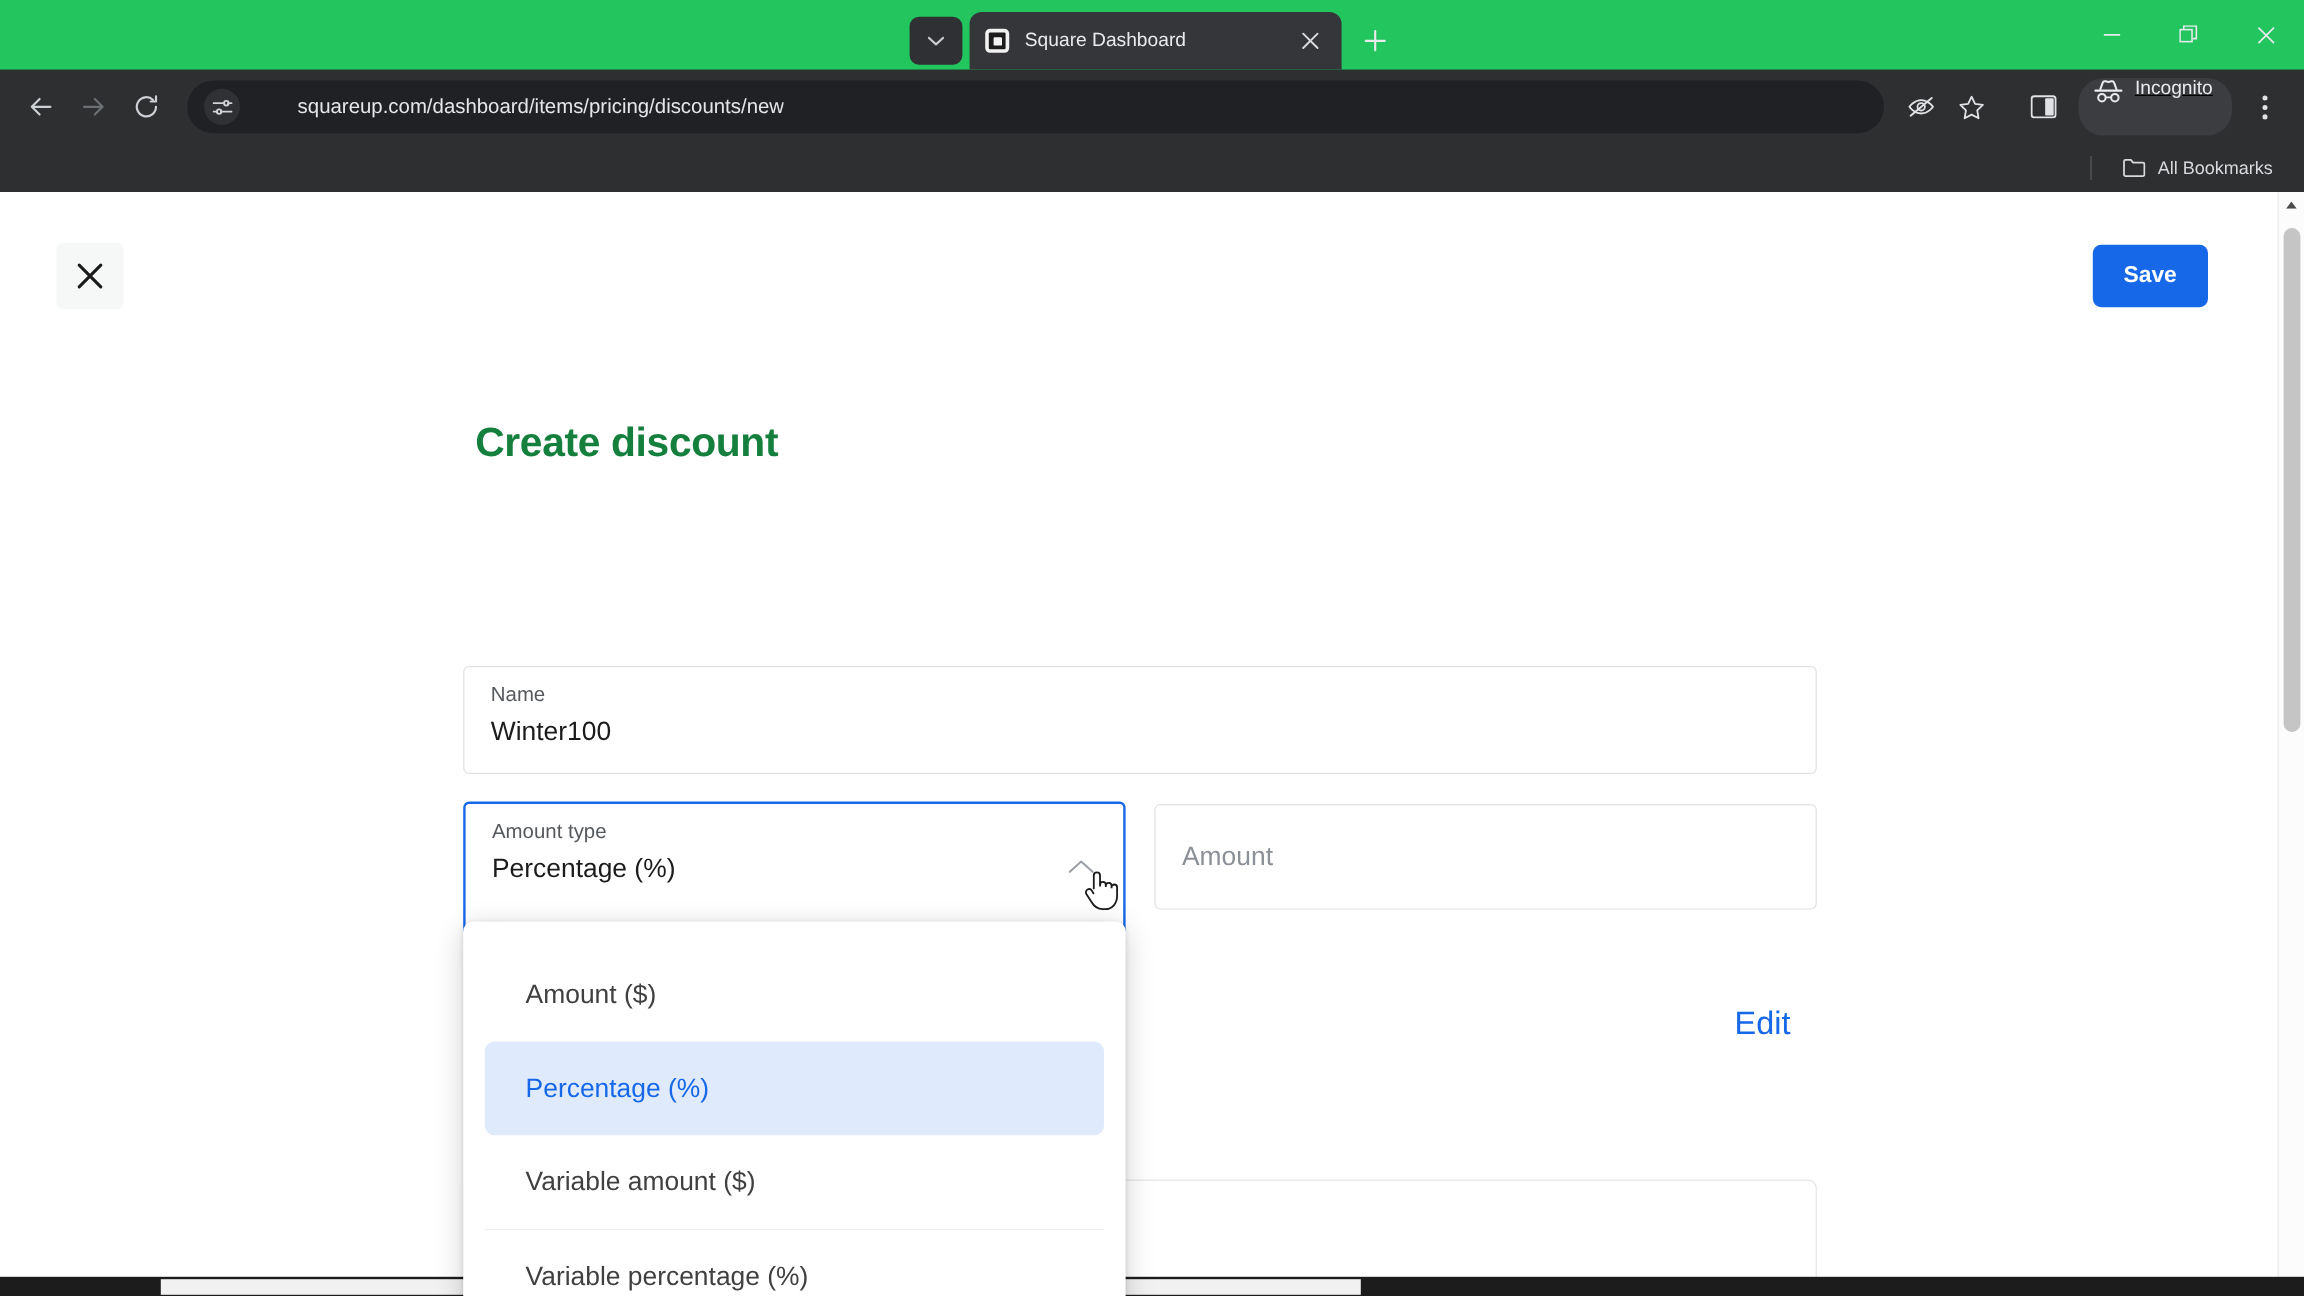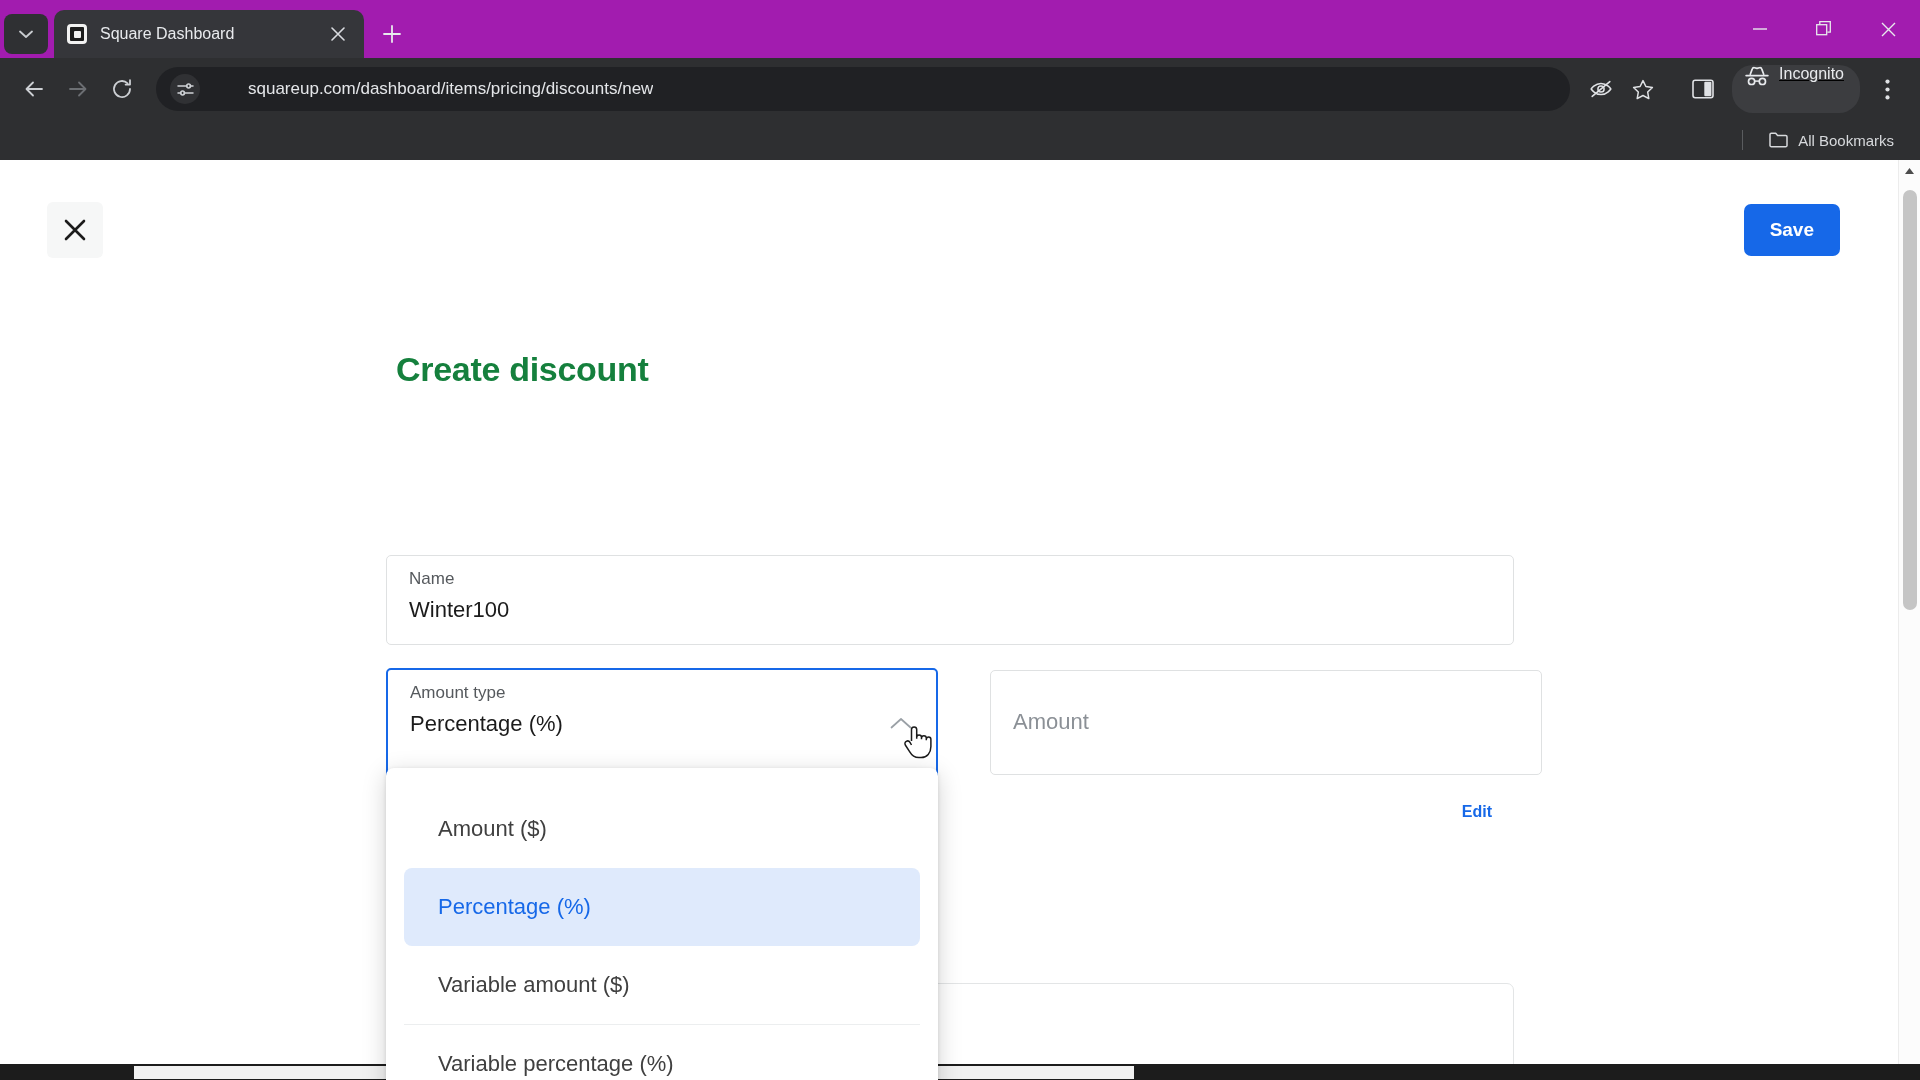--- a/index.html
+++ b/index.html
@@ -7,22 +7,22 @@
     width: 1920px; height: 1080px;
     overflow: hidden;
     font-family: "Liberation Sans", sans-serif;
     background: #202124;
   }
 
   
   .browser { width: 1920px; height: 1080px; position: relative; display: flex; flex-direction: column; }
 
   .tabstrip {
-    height: 58px; background: #a21caf; display: flex; align-items: flex-end;
-    position: relative; flex: 0 0 58px;
+    height: 58px; background: #22c55e; display: flex; align-items: flex-end;
+    position: relative; flex: 0 0 58px; justify-content: center;
   }
   .tab-search {
     width: 44px; height: 40px; margin-left: 4px; margin-bottom: 4px;
     border-radius: 8px; background: #2f3033;
     display: flex; align-items: center; justify-content: center;
     color: #c9ccd0; cursor: pointer;
   }
   .tab {
     height: 48px; width: 310px; margin-left: 6px; margin-bottom: 0;
     background: #35363a; border-radius: 10px 10px 0 0;
@@ -146,25 +146,25 @@
   .chevron {
     position: absolute; right: 24px; top: 50%; transform: translateY(-50%);
     color: #8d9297; pointer-events: none;
   }
 
   
   #name-field { left: 386px; top: 395px; width: 1128px; height: 90px; }
   
   #amount-type-field { left: 386px; top: 508px; width: 552px; height: 112px; }
   
-  #amount-field { left: 962px; top: 510px; width: 552px; height: 105px; display:flex; align-items:center;margin-left:28px;}
+  #amount-field { left: 962px; top: 510px; width: 552px; height: 88px; display:flex; align-items:center;}
   
   #edit-link {
-    position: absolute; right: 406px; top: 643px;
-    color: #1668e8; font-size: 16px; font-weight: bold; cursor: pointer;
+    position: absolute; right: 406px; top: 678px;
+    color: #1668e8; font-size: 27px; font-weight: normal; cursor: pointer;
   }
   
   #rules-box {
     position: absolute; left: 386px; top: 823px; width: 1128px; height: 140px;
     border: 1px solid #e3e5e6; border-radius: 7px; background: #fff;
   }
   #rules-box .rules-text {
     position: absolute; left: 250px; top: 57px;
     font-size: 19px; color: #6f747a; white-space: nowrap;
   }

